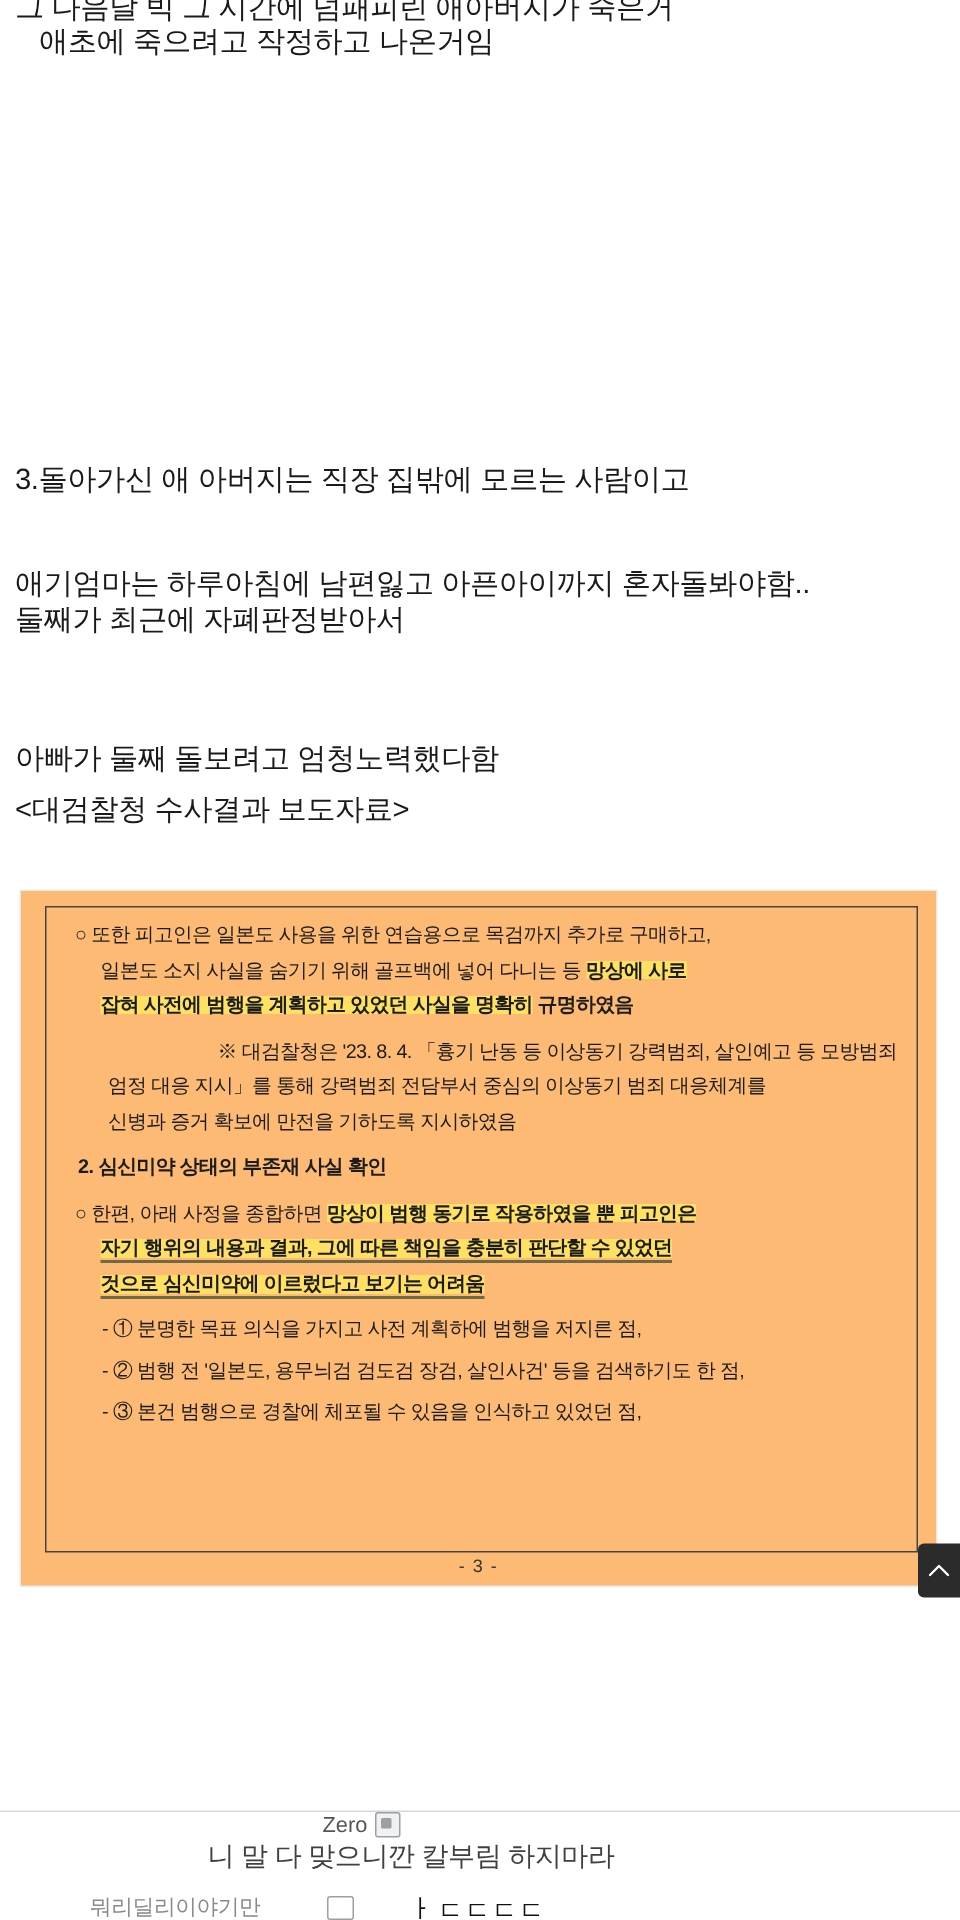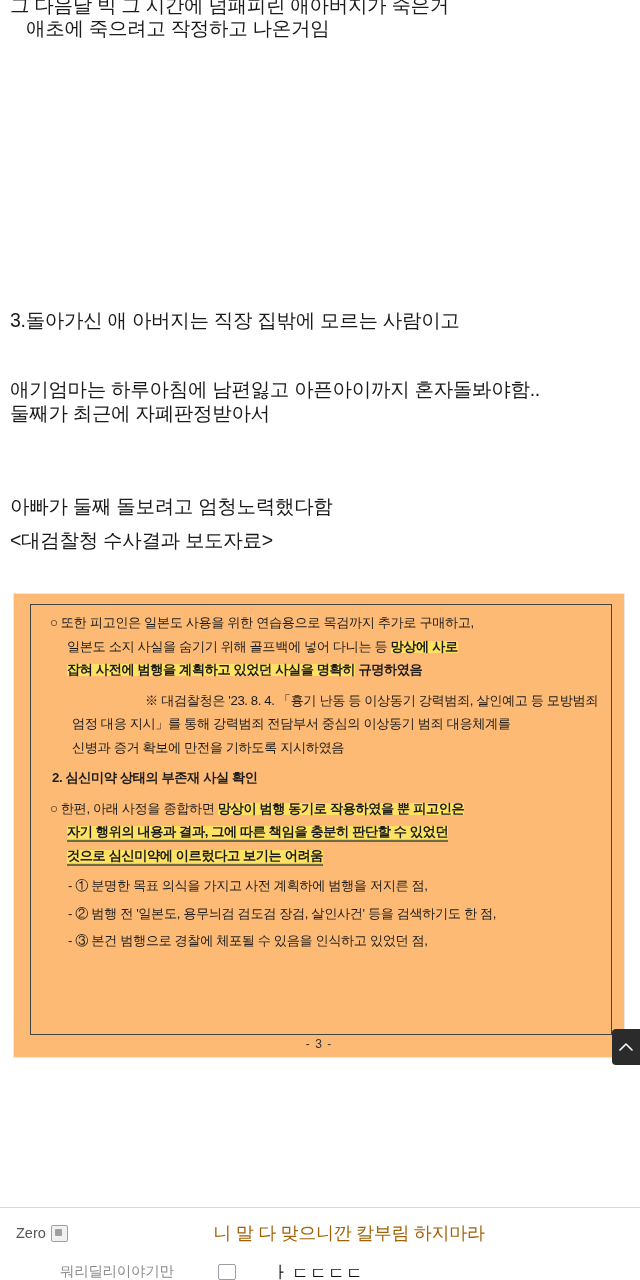--- a/index.html
+++ b/index.html
@@ -167,20 +167,21 @@
     background: #d8d8d8;
   }
   .comment-row {
     position: absolute;
     left: 0;
     top: 1208px;
     width: 548px;
     height: 50px;
     display: flex;
     align-items: center;
+    flex-direction: column;
   }
   .commenter {
     display: flex;
     align-items: center;
     gap: 5px;
     padding-left: 16px;
     width: 150px;
     box-sizing: border-box;
   }
   .commenter-name {
@@ -199,21 +200,21 @@
   .badge-ic::after {
     content: "";
     position: absolute;
     left: 3px; top: 3px;
     width: 7px; height: 7px;
     background: #9aa0a6;
     border-radius: 1px;
   }
   .comment-text {
     font-size: 18px;
-    color: #a16207;
+    color: #404040;
     letter-spacing: -0.3px;
     flex: 1;
     text-align: center;
   }
 
   .bottom-partial {
     position: absolute;
     left: 0;
     top: 1262px;
     width: 640px;

